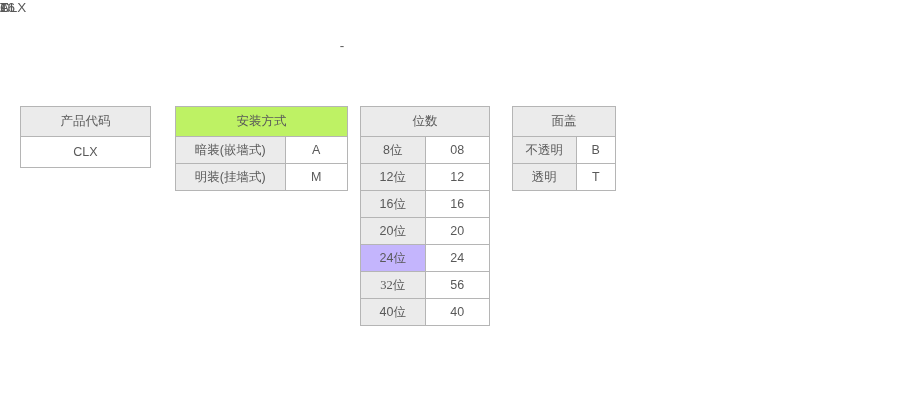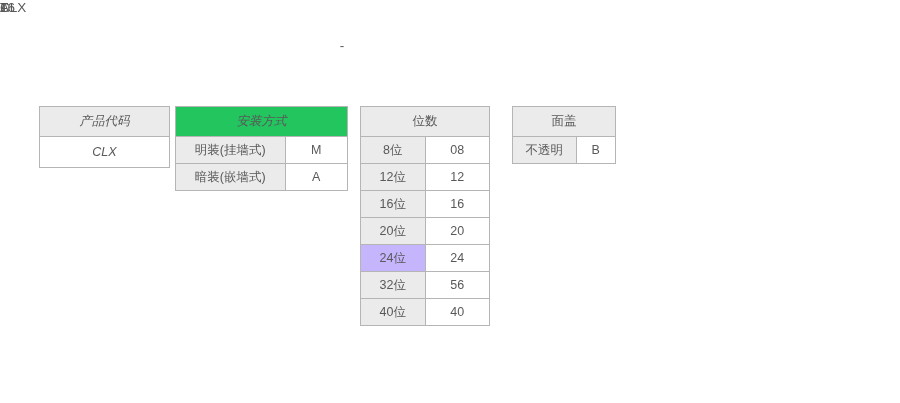--- a/index.html
+++ b/index.html
@@ -80,21 +80,21 @@
   }
   .spec-table td.value-cell {
     background: #ffffff;
   }
   .spec-table td.single-cell {
     background: #ffffff;
     height: 31px;
   }
 
   
-  .tbl-product { left: 39px;  top: 106px; width: 131px; font-style: italic; }
+  .tbl-product { left: 20px;  top: 106px; width: 131px; }
   .tbl-product td.header-cell { width: 131px; }
   .tbl-product td.single-cell { width: 131px; }
 
   .tbl-install { left: 175px; top: 106px; width: 173px; }
   .tbl-install td.name-cell  { width: 110px; }
   .tbl-install td.value-cell { width: 63px; }
 
   .tbl-ways { left: 360px; top: 106px; width: 130px; }
   .tbl-ways td.name-cell  { width: 65px; }
   .tbl-ways td.value-cell { width: 65px; }
@@ -133,30 +133,30 @@
     </tr>
     <tr>
       <td class="single-cell" style="border-color: rgb(181, 181, 181);">CLX</td>
     </tr>
   </tbody>
     </table>
 
   <table class="spec-table tbl-install">
     <tbody>
         <tr>
-      <td class="header-cell" colspan="2" style="border-color: rgb(181, 181, 181); background: #22c55e; font-style: italic;">安装方式</td>
+      <td class="header-cell" colspan="2" style="border-color: rgb(181, 181, 181); background: #bef264;">安装方式</td>
+    </tr>
+    <tr>
+      <td class="name-cell" style="border-color: rgb(181, 181, 181); background: rgb(235, 235, 235);">暗装(嵌墙式)</td>
+      <td class="value-cell" style="border-color: rgb(181, 181, 181);">A</td>
     </tr>
     <tr>
       <td class="name-cell" style="border-color: rgb(181, 181, 181); background: rgb(235, 235, 235);">明装(挂墙式)</td>
       <td class="value-cell" style="border-color: rgb(181, 181, 181);">M</td>
     </tr>
-    <tr>
-      <td class="name-cell" style="border-color: rgb(181, 181, 181); background: rgb(235, 235, 235);">暗装(嵌墙式)</td>
-      <td class="value-cell" style="border-color: rgb(181, 181, 181);">A</td>
-    </tr>
   </tbody>
     </table>
 
   <table class="spec-table tbl-ways">
     <tbody>
         <tr>
       <td class="header-cell" colspan="2" style="border-color: rgb(181, 181, 181); background: rgb(235, 235, 235); font-family: Liberation Serif, serif;">位数</td>
     </tr>
     <tr>
       <td class="name-cell" style="border-color: rgb(181, 181, 181); background: rgb(235, 235, 235);">8位</td>
@@ -172,35 +172,39 @@
     </tr>
     <tr>
       <td class="name-cell" style="border-color: rgb(181, 181, 181); background: rgb(235, 235, 235);">20位</td>
       <td class="value-cell" style="border-color: rgb(181, 181, 181);">20</td>
     </tr>
     <tr>
       <td class="name-cell" style="border-color: rgb(181, 181, 181); background: #c4b5fd;">24位</td>
       <td class="value-cell" style="border-color: rgb(181, 181, 181);">24</td>
     </tr>
     <tr>
-      <td class="name-cell" style="border-color: rgb(181, 181, 181); background: rgb(235, 235, 235);">32位</td>
+      <td class="name-cell" style="border-color: rgb(181, 181, 181); background: rgb(235, 235, 235); font-family: Liberation Serif, serif;">32位</td>
       <td class="value-cell" style="border-color: rgb(181, 181, 181);">56</td>
     </tr>
     <tr>
       <td class="name-cell" style="border-color: rgb(181, 181, 181); background: rgb(235, 235, 235);">40位</td>
       <td class="value-cell" style="border-color: rgb(181, 181, 181); text-align: center;">40</td>
     </tr>
   </tbody>
     </table>
 
   <table class="spec-table tbl-cover">
     <tbody>
         <tr>
       <td class="header-cell" colspan="2" style="border-color: rgb(181, 181, 181); background: rgb(235, 235, 235);">面盖</td>
     </tr>
     <tr>
       <td class="name-cell" style="border-color: rgb(181, 181, 181); background: rgb(235, 235, 235);">不透明</td>
       <td class="value-cell" style="border-color: rgb(181, 181, 181);">B</td>
     </tr>
+    <tr>
+      <td class="name-cell" style="border-color: rgb(181, 181, 181); background: rgb(235, 235, 235);">透明</td>
+      <td class="value-cell" style="border-color: rgb(181, 181, 181);">T</td>
+    </tr>
   </tbody>
     </table>
 
 </div>
 
 </body></html>

